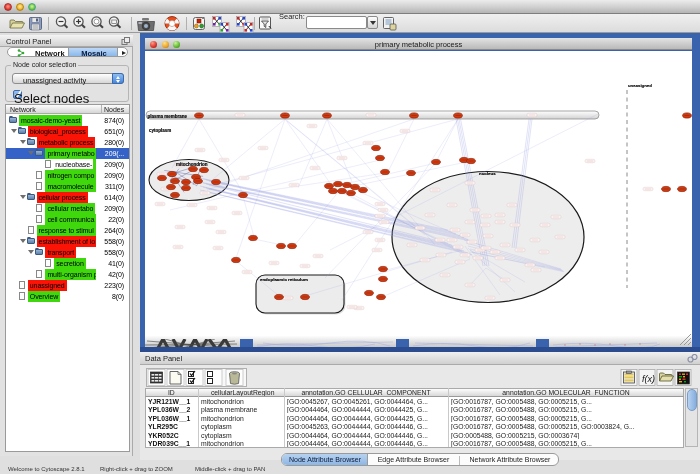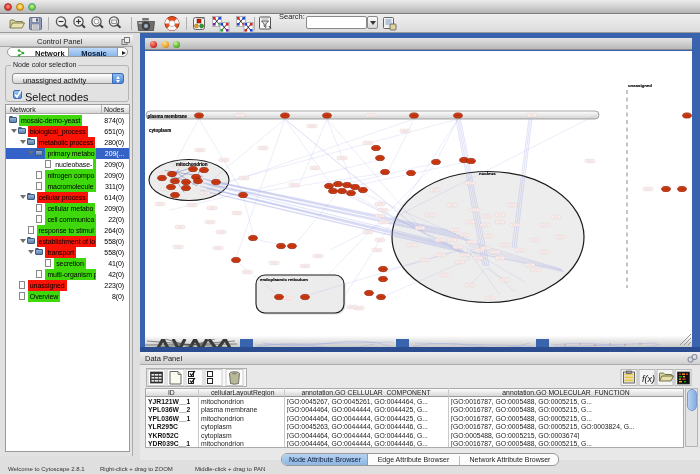--- a/index.html
+++ b/index.html
@@ -121,21 +121,21 @@
 <div class="abs" style="left:369.5px;top:21px;width:0;height:0;border-left:3px solid transparent;border-right:3px solid transparent;border-top:4px solid #333;"></div>
 <svg class="abs" style="left:382px;top:16px;" width="15" height="15" viewBox="0 0 15 15">
     <rect x="1.5" y="1.5" width="10" height="11" rx="1" fill="#f2f2f2" stroke="#555" stroke-width="0.9"></rect>
     <line x1="3.5" y1="4" x2="9.5" y2="4" stroke="#7a9ac0" stroke-width="1"></line>
     <line x1="3.5" y1="6" x2="9.5" y2="6" stroke="#7a9ac0" stroke-width="1"></line>
     <line x1="3.5" y1="8" x2="9.5" y2="8" stroke="#7a9ac0" stroke-width="1"></line>
     <rect x="8" y="8" width="6" height="6" rx="1" fill="#dcd49a" stroke="#555" stroke-width="0.8"></rect>
   </svg>
 <div class="abs" style="left:0;top:35px;width:133px;height:421px;background:#e2e2e2;border-right:1px solid #aaa;"></div>
 <div class="abs" style="left:0;top:35px;width:133px;height:12px;background:linear-gradient(#f4f4f4,#d2d2d2);border-bottom:1px solid #a8a8a8;">
-<div class="abs" style="left:6px;top:2px;font-size:7.5px;color:#222;margin-left:31px;">Control Panel</div>
+<div class="abs" style="left:6px;top:2px;font-size:7.5px;color:#222;">Control Panel</div>
 <svg class="abs" style="left:121px;top:2px;" width="9" height="9" viewBox="0 0 9 9">
       <rect x="1" y="2.5" width="5" height="5" fill="none" stroke="#777" stroke-width="1"></rect>
       <rect x="3.5" y="0.5" width="5" height="5" fill="#eee" stroke="#777" stroke-width="1"></rect>
     </svg>
 </div>
 <div class="abs" style="left:7px;top:47px;width:121px;height:10px;background:#fff;border:1px solid #9a9a9a;border-radius:5px;overflow:hidden;">
 <div class="abs" style="left:60px;top:0;width:50px;height:10px;background:linear-gradient(#bcd8f7,#7fb0e8);border-left:1px solid #9a9a9a;border-right:1px solid #9a9a9a;"></div>
 <div class="abs" style="left:27px;top:1px;font-size:7.5px;color:#111;font-weight:bold;">Network</div>
 <div class="abs" style="left:68px;top:1px;width:36px;text-align:center;font-size:7.5px;color:#0a1a3a;font-weight:bold;">Mosaic</div>
 <div class="abs" style="left:114px;top:2.5px;width:0;height:0;border-top:2.5px solid transparent;border-bottom:2.5px solid transparent;border-left:4px solid #222;"></div>
@@ -153,21 +153,21 @@
 <div class="abs" style="left:10px;top:1.5px;font-size:7.5px;color:#111;">unassigned activity</div>
 <div class="abs" style="right:-1px;top:-1px;width:12px;height:11px;background:linear-gradient(#8ebdf2,#4a86d8);border:1px solid #3a6ab0;border-radius:0 3px 3px 0;">
 <div class="abs" style="left:3px;top:1.5px;width:0;height:0;border-left:2.5px solid transparent;border-right:2.5px solid transparent;border-bottom:3px solid #fff;"></div>
 <div class="abs" style="left:3px;top:6px;width:0;height:0;border-left:2.5px solid transparent;border-right:2.5px solid transparent;border-top:3px solid #fff;"></div>
 </div>
   </div>
 <div class="abs" style="left:13px;top:90px;width:9px;height:9px;background:linear-gradient(#9cc4f0,#5b93d8);border:1px solid #3a6ab0;border-radius:2px;"></div>
 <svg class="abs" style="left:13px;top:88px;" width="12" height="12" viewBox="0 0 12 12">
     <path d="M2 6.5 L4 9 L8 2.5" fill="none" stroke="#fff" stroke-width="1.6"></path>
   </svg>
-<div class="abs" style="left:25px;top:90.5px;font-size:11px;color:#111;">Select nodes</div>
+<div class="abs" style="left:14px;top:90.5px;font-size:13px;color:#111;">Select nodes</div>
 <div class="abs" style="left:5px;top:104px;width:125px;height:348px;background:#fff;border:1px solid #9a9a9a;"></div>
 <div class="abs" style="left:6px;top:105px;width:123px;height:9px;background:linear-gradient(#fdfdfd,#d5d5d5);border-bottom:1px solid #aaa;">
 <div class="abs" style="left:4px;top:1px;font-size:7px;color:#222;">Network</div>
 <div class="abs" style="left:98px;top:1px;font-size:7px;color:#222;">Nodes</div>
 <div class="abs" style="left:95px;top:0;width:1px;height:9px;background:#b5b5b5;"></div>
 </div>
 <div class="abs" style="left:6px;top:114.5px;width:123px;height:11px;"></div>
 <div class="abs" style="left:9.0px;top:116.7px;width:8px;height:6px;background:linear-gradient(#9ab4d4,#5d81ad);border:0.5px solid #3c5a80;border-radius:1px;"></div>
 <div class="abs" style="left:9.0px;top:115.5px;width:4px;height:2px;background:#7596bd;border:0.5px solid #3c5a80;border-radius:1px 1px 0 0;"></div>
 <div class="abs" style="left:19.0px;top:114.5px;width:77.5px;height:11px;overflow:hidden;font-size:7px;letter-spacing:-0.1px;color:#000;line-height:11px;white-space:nowrap;"><span style="display:inline-block;background:#3fd80c;height:11px;padding:0 2px;">mosaic-demo-yeast</span></div>
@@ -247,20 +247,21 @@
 <div class="abs" style="left:6px;top:290.5px;width:123px;height:11px;"></div>
 <div class="abs" style="left:18.8px;top:291.5px;width:6px;height:8px;background:#fdfdfd;border:0.6px solid #888;"></div>
 <div class="abs" style="left:27.8px;top:290.5px;width:68.7px;height:11px;overflow:hidden;font-size:7px;letter-spacing:-0.1px;color:#000;line-height:11px;white-space:nowrap;"><span style="display:inline-block;background:#3fd80c;height:11px;padding:0 2px;">Overview</span></div>
 <div class="abs" style="left:97px;top:290.5px;width:27px;text-align:right;font-size:7px;letter-spacing:-0.1px;color:#000;line-height:11px;">8(0)</div>
 <div class="abs" style="left:140px;top:33px;width:560px;height:318.5px;background:#3a63ae;"></div>
 <div class="abs" style="left:140px;top:346.5px;width:560px;height:5px;background:#2b4c8e;"></div>
 <div class="abs" style="left:145px;top:38px;width:547px;height:12px;background:linear-gradient(#e3e3e3,#b9b9b9);border-bottom:1px solid #8a8a8a;">
 <div class="abs" style="left:5px;top:2.5px;width:7px;height:7px;border-radius:50%;background:radial-gradient(circle at 2.5px 2px,#ff9a8a,#d93328 60%,#8e1408);"></div>
 <div class="abs" style="left:16.5px;top:2.5px;width:7px;height:7px;border-radius:50%;background:radial-gradient(circle at 2.5px 2px,#ffe18a,#eba429 60%,#9a6206);"></div>
 <div class="abs" style="left:28px;top:2.5px;width:7px;height:7px;border-radius:50%;background:radial-gradient(circle at 2.5px 2px,#c9f39a,#5fb82e 60%,#2f7a0a);"></div>
+<div class="abs" style="left:0;top:1.5px;width:547px;text-align:center;font-size:7.5px;color:#1a1a1a;">primary metabolic process</div>
 </div>
 <div class="abs" style="left:145px;top:51px;width:547px;height:285px;background:#fff;"></div>
 <svg class="abs" style="left:145px;top:51px;" width="547" height="285" viewBox="0 0 547 285">
     <defs>
       <linearGradient id="band" x1="0" y1="0" x2="0" y2="1">
         <stop offset="0" stop-color="#ffffff"></stop>
         <stop offset="1" stop-color="#d2d2d2"></stop>
       </linearGradient>
     </defs>
     <rect x="1" y="60" width="453" height="8" rx="4" fill="url(#band)" stroke="#909090" stroke-width="0.8"></rect>

